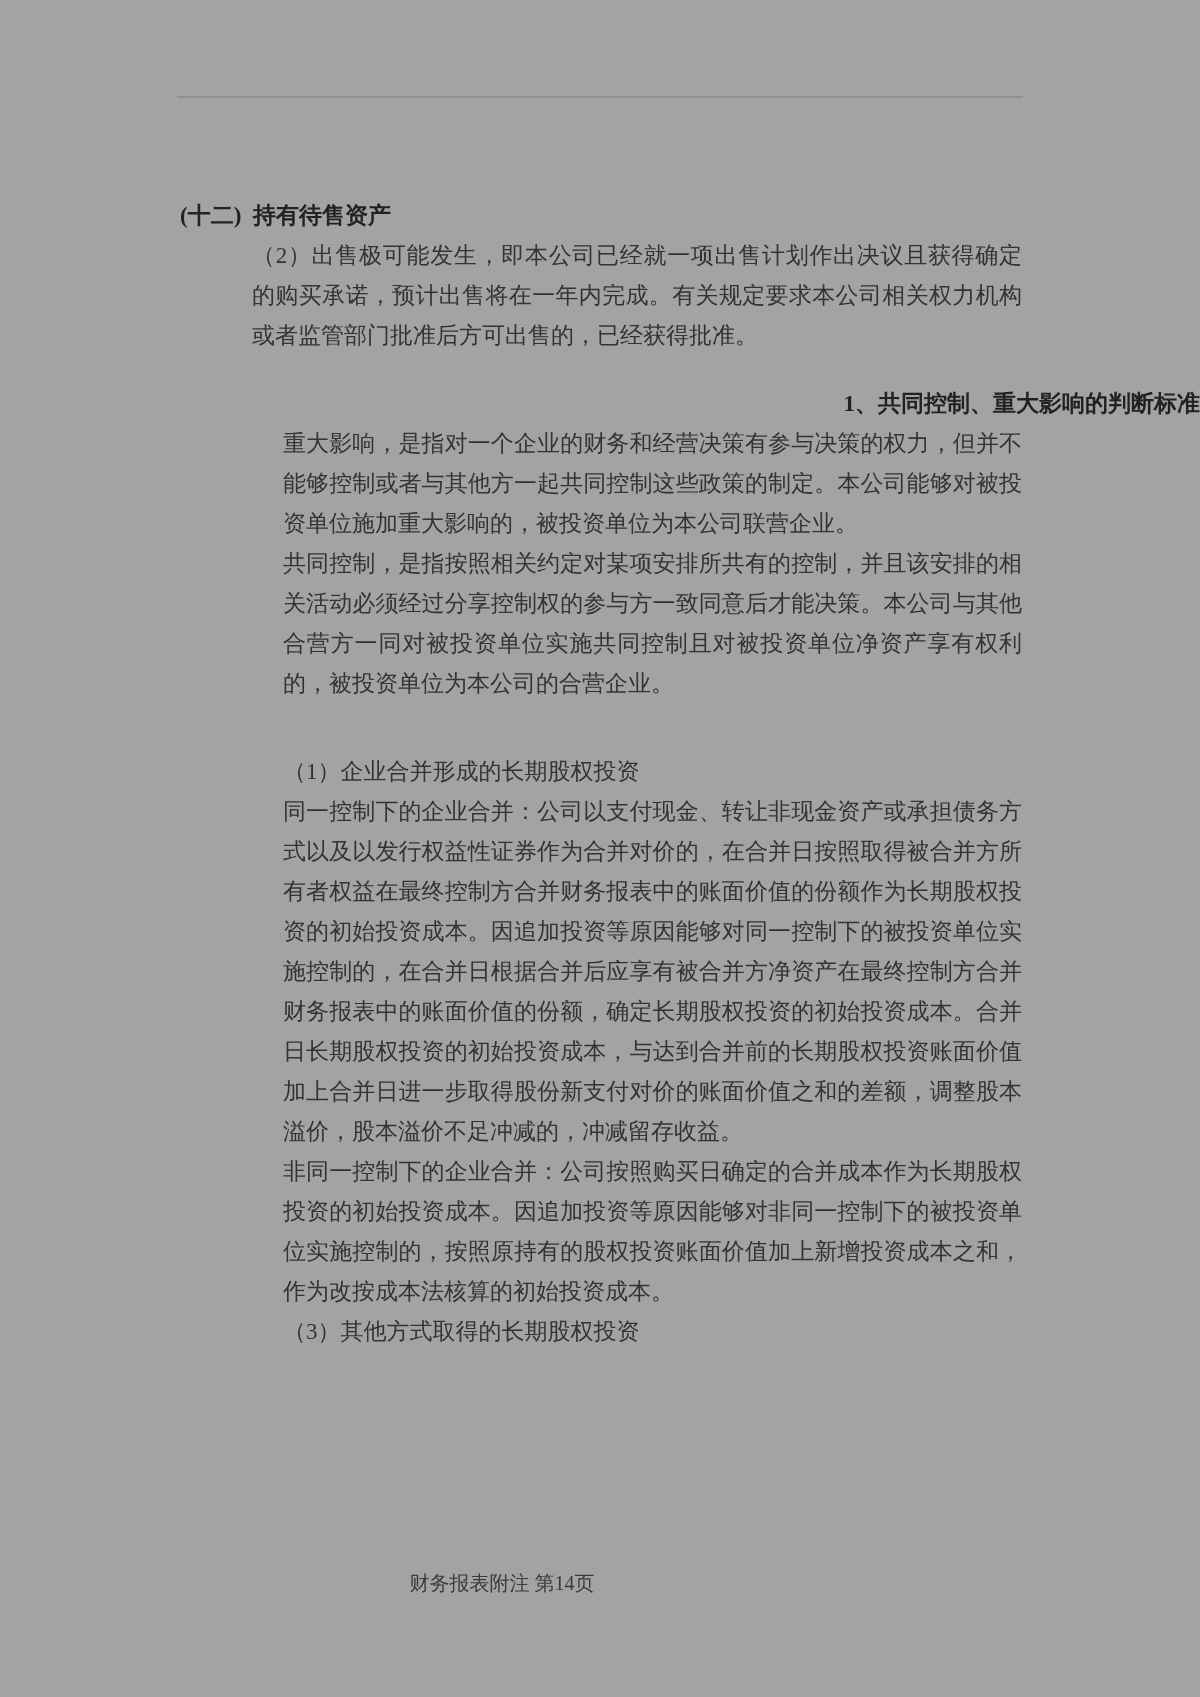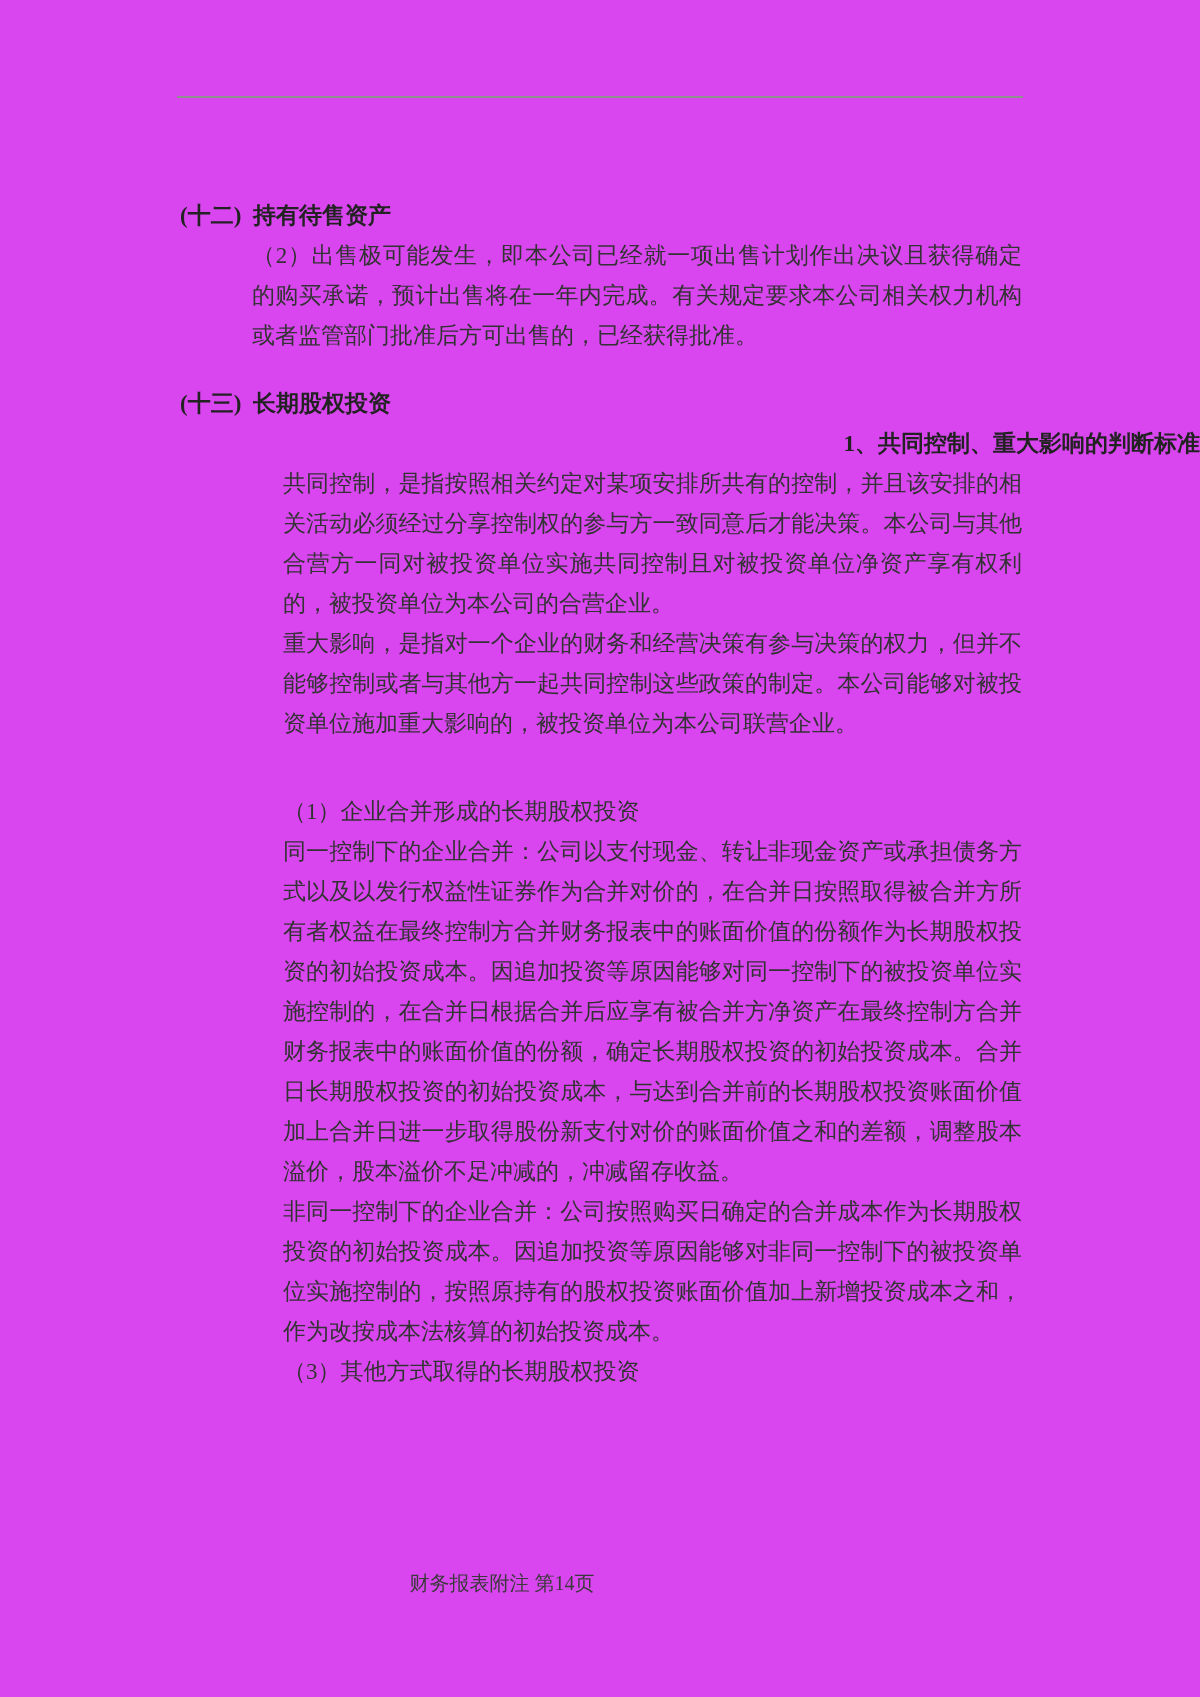--- a/index.html
+++ b/index.html
@@ -4,21 +4,21 @@
 <style>
   html, body {
     margin: 0;
     padding: 0;
     background: #ffffff;
   }
   .page {
     position: relative;
     width: 1200px;
     height: 1697px;
-    background: #d946ef;
+    background: #a3a3a3;
     font-family: "Liberation Serif", "DejaVu Serif", serif;
     color: #333333;
     overflow: hidden;
   }
   .top-rule {
     position: absolute;
     top: 96px;
     left: 177px;
     width: 846px;
     height: 2px;
@@ -89,30 +89,27 @@
     <div class="section">
       <div class="sec-head">
         <span class="sec-label">(十二)</span><span class="sec-title">持有待售资产</span>
       </div>
       <div class="section-body">
         <p class="lvl1">（2）出售极可能发生，即本公司已经就一项出售计划作出决议且获得确定的购买承诺，预计出售将在一年内完成。有关规定要求本公司相关权力机构或者监管部门批准后方可出售的，已经获得批准。</p>
       </div>
     </div>
 
     <div class="section">
-      <div class="sec-head">
-        <span class="sec-label">(十三)</span><span class="sec-title">长期股权投资</span>
-      </div>
 
       <div class="subsection">
         <div class="sub-head">
           <span class="sub-num">1、</span><span class="sub-title">共同控制、重大影响的判断标准</span>
         </div>
+        <p class="lvl2">重大影响，是指对一个企业的财务和经营决策有参与决策的权力，但并不能够控制或者与其他方一起共同控制这些政策的制定。本公司能够对被投资单位施加重大影响的，被投资单位为本公司联营企业。</p>
         <p class="lvl2">共同控制，是指按照相关约定对某项安排所共有的控制，并且该安排的相关活动必须经过分享控制权的参与方一致同意后才能决策。本公司与其他合营方一同对被投资单位实施共同控制且对被投资单位净资产享有权利的，被投资单位为本公司的合营企业。</p>
-        <p class="lvl2">重大影响，是指对一个企业的财务和经营决策有参与决策的权力，但并不能够控制或者与其他方一起共同控制这些政策的制定。本公司能够对被投资单位施加重大影响的，被投资单位为本公司联营企业。</p>
       </div>
 
       <div class="subsection">
         <p class="lvl2">（1）企业合并形成的长期股权投资</p>
         <p class="lvl2">同一控制下的企业合并：公司以支付现金、转让非现金资产或承担债务方式以及以发行权益性证券作为合并对价的，在合并日按照取得被合并方所有者权益在最终控制方合并财务报表中的账面价值的份额作为长期股权投资的初始投资成本。因追加投资等原因能够对同一控制下的被投资单位实施控制的，在合并日根据合并后应享有被合并方净资产在最终控制方合并财务报表中的账面价值的份额，确定长期股权投资的初始投资成本。合并日长期股权投资的初始投资成本，与达到合并前的长期股权投资账面价值加上合并日进一步取得股份新支付对价的账面价值之和的差额，调整股本溢价，股本溢价不足冲减的，冲减留存收益。</p>
         <p class="lvl2">非同一控制下的企业合并：公司按照购买日确定的合并成本作为长期股权投资的初始投资成本。因追加投资等原因能够对非同一控制下的被投资单位实施控制的，按照原持有的股权投资账面价值加上新增投资成本之和，作为改按成本法核算的初始投资成本。</p>
         <p class="lvl2">（3）其他方式取得的长期股权投资</p>
       </div>
     </div>
 

